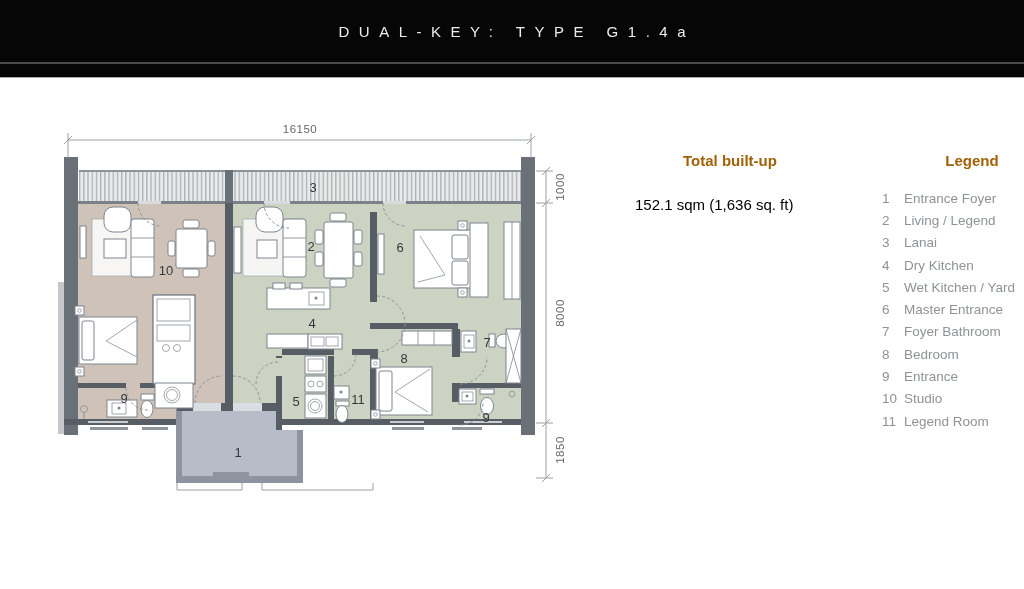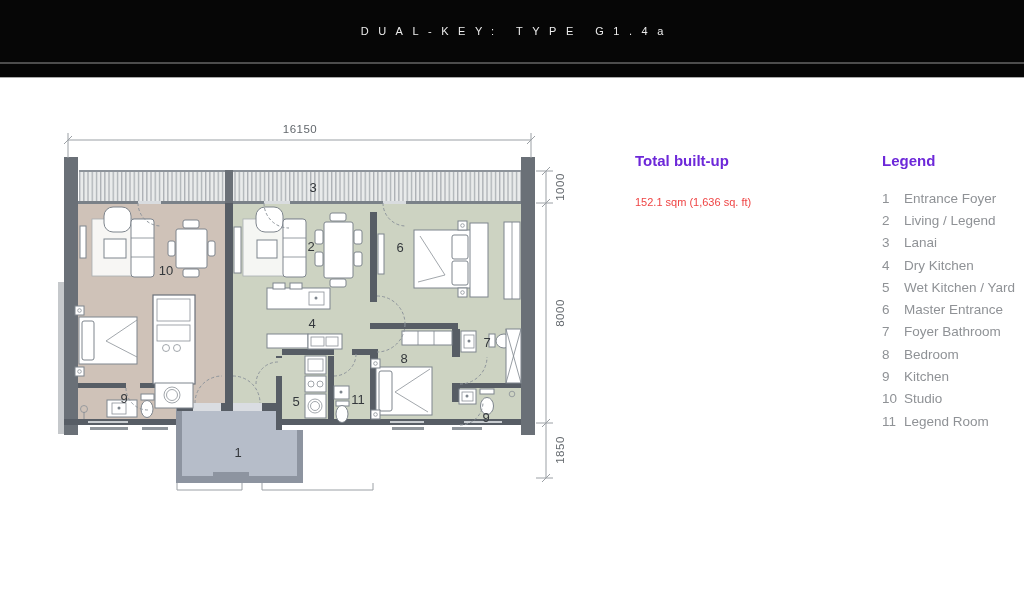--- a/index.html
+++ b/index.html
@@ -3,26 +3,26 @@
 <meta charset="utf-8">
 <style>
   html,body{margin:0;padding:0;background:#fff;}
   .canvas{position:relative;width:1024px;height:589px;background:#ffffff;overflow:hidden;
           font-family:"Liberation Sans",sans-serif;}
   
   .titlebar{position:absolute;top:0;left:0;width:1024px;}
   .titlebar .band1{height:62px;background:#060606;display:flex;align-items:center;justify-content:center;}
   .titlebar .divider{height:2px;background:#4d4d4d;}
   .titlebar .band2{height:13px;background:#060606;border-bottom:1px solid #a9a9a9;}
-  .title-text{color:#ececec;font-size:11px;font-weight:400;letter-spacing:9.5px;text-indent:9.5px;}
+  .title-text{color:#ececec;font-size:15px;font-weight:400;letter-spacing:9.5px;text-indent:9.5px;}
   
   .info-block{position:absolute;top:152px;left:635px;width:190px;}
   .legend-block{position:absolute;top:152px;left:882px;width:180px;}
-  .panel-heading{margin:0;font-size:15px;font-weight:bold;color:#6d28d9;}
-  .builtup-value{margin:27px 0 0 0;font-size:11px;color:#ef4444;}
+  .panel-heading{margin:0;font-size:15px;font-weight:bold;color:#a16207;text-align:center;}
+  .builtup-value{margin:27px 0 0 0;font-size:15px;color:#000000;}
   .legend-list{list-style:none;margin:18px 0 0 0;padding:0;}
   .legend-list li{height:22.3px;display:flex;align-items:center;font-size:13.5px;color:#8f9296;}
   .legend-list .num{display:inline-block;width:22px;}
   
   .plan-svg{position:absolute;top:0;left:0;}
   .room-label{font-family:"Liberation Sans",sans-serif;font-size:13px;fill:#34383c;}
   .dim-label{font-family:"Liberation Sans",sans-serif;font-size:11.5px;fill:#63686d;letter-spacing:0.5px;}
   .furn{fill:#ffffff;stroke:#7e858d;stroke-width:1;}
   .furn-thin{fill:none;stroke:#8a9097;stroke-width:0.8;}
   .dash{fill:none;stroke:#8d949b;stroke-width:1;stroke-dasharray:3 2.2;}
@@ -337,21 +337,21 @@
       <li>
           <span class="num">7</span>
           <span class="lbl">Foyer Bathroom</span>
         </li>
       <li>
           <span class="num">8</span>
           <span class="lbl">Bedroom</span>
         </li>
       <li>
           <span class="num">9</span>
-          <span class="lbl">Kitchen</span>
+          <span class="lbl">Entrance</span>
         </li>
       <li>
           <span class="num">10</span>
           <span class="lbl">Studio</span>
         </li>
       <li>
           <span class="num">11</span>
           <span class="lbl">Legend Room</span>
         </li>
     </ul>

